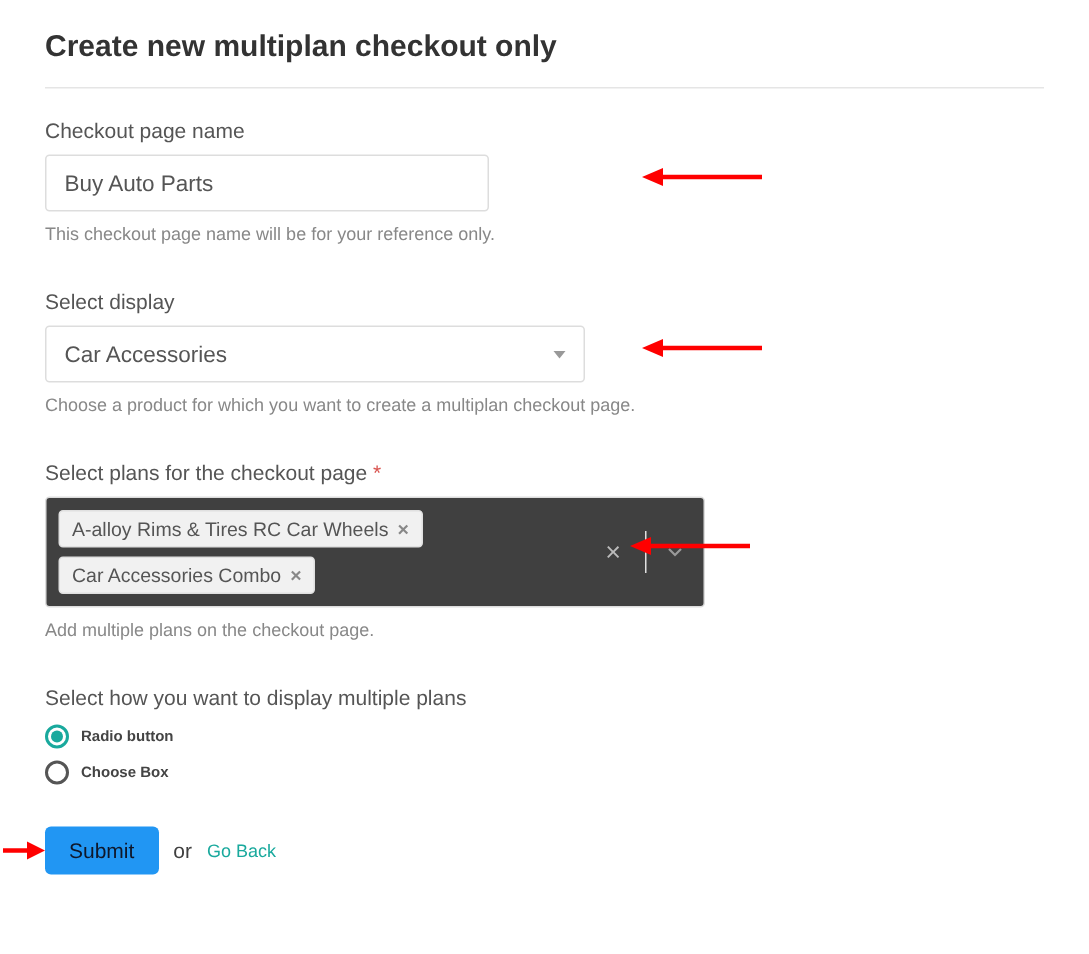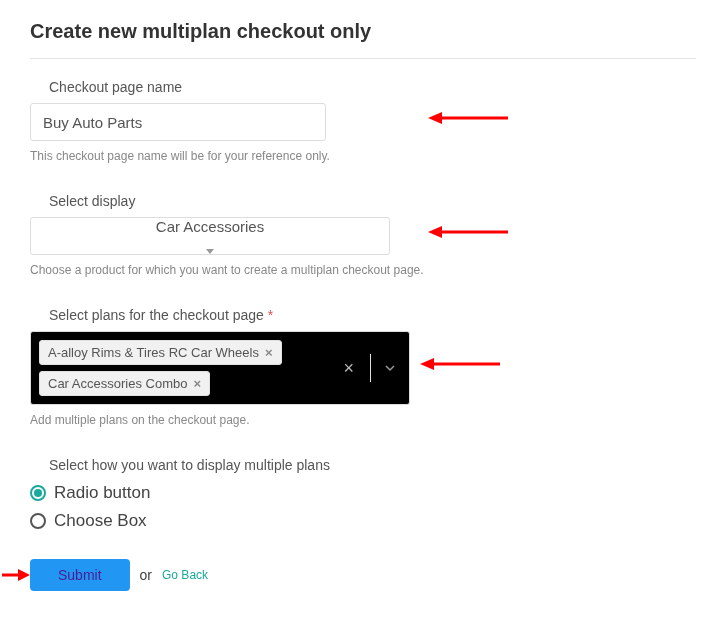--- a/index.html
+++ b/index.html
@@ -20,21 +20,20 @@
   border: none;
   border-top: 1px solid #e5e5e5;
   margin-bottom: 20px;
 }
 .field-group { margin-bottom: 28px; position: relative; }
 .field-label {
   font-size: 14px;
   color: #555;
   margin-bottom: 8px;
   display: block;
-  margin-left: 19px;
 }
 .required { color: #d9534f; }
 .text-input {
   width: 296px;
   height: 38px;
   border: 1px solid #ddd;
   border-radius: 3px;
   padding: 0 12px;
   font-size: 15px;
   color: #555;
@@ -52,36 +51,35 @@
   width: 360px;
   height: 38px;
   border: 1px solid #ddd;
   border-radius: 3px;
   display: flex;
   align-items: center;
   padding: 0 12px;
   position: relative;
   background: #fff;
   cursor: pointer;
-  flex-direction: column;
 }
 .select-value { flex: 1; font-size: 15px; color: #555; }
 .caret-down {
   width: 0; height: 0;
   border-left: 4px solid transparent;
   border-right: 4px solid transparent;
   border-top: 5px solid #999;
 }
 .multi-wrap {
-  width: 380px;
+  width: 440px;
   min-height: 70px;
   border: 1px solid #ddd;
   border-radius: 3px;
   display: flex;
-  background: #000000;
+  background: #404040;
 }
 .tags-area {
   flex: 1;
   display: flex;
   flex-wrap: wrap;
   gap: 6px;
   padding: 8px;
   align-items: flex-start;
 }
 .tag {
@@ -134,34 +132,34 @@
   border: 2px solid #555;
   border-radius: 50%;
   display: flex; align-items: center; justify-content: center;
 }
 .radio-circle.selected { border-color: #19a99d; }
 .radio-dot {
   width: 8px; height: 8px;
   background: #19a99d;
   border-radius: 50%;
 }
-.radio-label { font-size: 17px; color: #444; }
+.radio-label { font-size: 10px; color: #444; font-weight: bold; }
 .action-row {
   display: flex;
   align-items: center;
   gap: 10px;
   margin-top: 20px;
   position: relative;
 }
 .submit-btn {
   background: #2196f3;
-  color: #4c1d95;
+  color: #0f172a;
   border: none;
   border-radius: 4px;
-  padding: 8px 28px;
+  padding: 8px 16px;
   font-size: 14px;
   cursor: pointer;
 }
 .or-text { font-size: 14px; color: #404040; }
 .goback-link { font-size: 12px; color: #19a99d; text-decoration: none; cursor: pointer; }
 .arrow {
   position: absolute;
   width: 80px;
   height: 14px;
   pointer-events: none;

